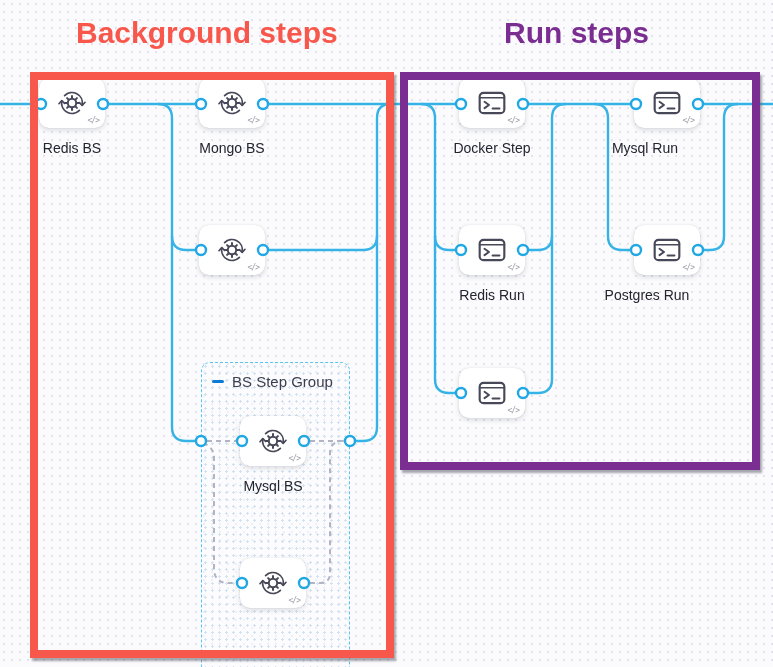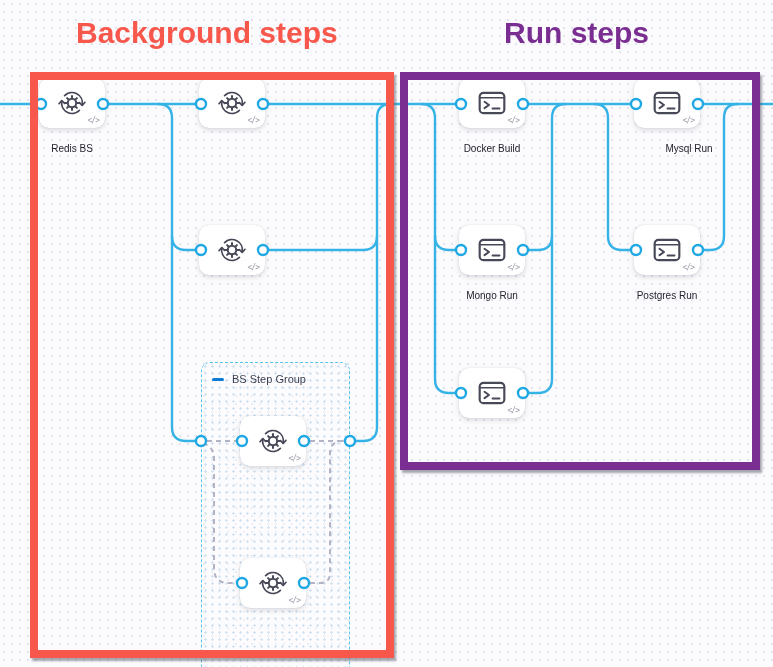--- a/index.html
+++ b/index.html
@@ -16,33 +16,33 @@
     position:absolute;width:66px;height:50px;background:#fff;border-radius:10px;
     box-shadow:0 2px 5px rgba(40,41,61,.16),0 0 1px rgba(40,41,61,.18);
     z-index:2;display:flex;align-items:center;justify-content:center;cursor:pointer;
   }
   .node-icon{width:30px;height:28px;display:block;}
   .code-glyph{
     position:absolute;right:6px;bottom:3px;font-size:8px;color:#9C9DA9;
     font-family:"DejaVu Sans Mono",monospace;letter-spacing:-1px;
   }
   .node-label{
-    position:absolute;z-index:2;width:140px;font-size:10px;color:#23242E;
+    position:absolute;z-index:2;width:140px;font-size:14px;color:#23242E;
     text-align:center;line-height:17px;
   }
   .group-box{
     position:absolute;left:201px;top:362px;width:149px;height:312px;
     border:1.5px dashed #55C5EF;border-radius:9px;z-index:0;box-sizing:border-box;
     background-color:rgba(252,253,255,.45);
     background-image:radial-gradient(circle,#D3E2F0 1px,rgba(0,0,0,0) 1.2px);
     background-size:7px 7px;
   }
   .group-header{position:absolute;left:212px;top:373px;display:flex;align-items:center;gap:8px;z-index:2;}
   .minus-bar{width:12px;height:3px;background:#0B7CD6;border-radius:2px;cursor:pointer;}
-  .group-label{font-size:11px;color:#3C3E4F;}
+  .group-label{font-size:15px;color:#3C3E4F;}
   .abox{
     position:absolute;border:8px solid;z-index:4;box-sizing:border-box;
     box-shadow:2px 3px 2px rgba(95,95,108,.55);pointer-events:none;
   }
   .abox.red{left:30px;top:72px;width:364px;height:586px;border-color:#F8574C;}
   .abox.purple{left:400px;top:72px;width:360px;height:398px;border-color:#7B2E92;}
   .title{position:absolute;z-index:5;font-weight:bold;font-size:30px;white-space:nowrap;}
   .title.bg-title{left:76px;top:16px;color:#F8574C;}
   .title.run-title{left:504px;top:16px;color:#7B2E92;}
   .conn{stroke:#35B3E7;stroke-width:2.4;fill:none;}
@@ -126,73 +126,75 @@
     <span class="code-glyph">&lt;/&gt;</span>
   </div>
   <div class="node-label" style="left:2px;top:140px">Redis BS</div>
 
   <div class="node" style="left:199px;top:78px">
     <svg class="node-icon">
         <use href="#icon-bg"></use>
       </svg>
     <span class="code-glyph">&lt;/&gt;</span>
   </div>
+  <div class="node-label" style="left:162px;top:140px">Mongo BS</div>
 
   <div class="node" style="left:199px;top:225px">
     <svg class="node-icon">
         <use href="#icon-bg"></use>
       </svg>
     <span class="code-glyph">&lt;/&gt;</span>
   </div>
 
   <div class="node" style="left:240px;top:416px">
     <svg class="node-icon">
         <use href="#icon-bg"></use>
       </svg>
     <span class="code-glyph">&lt;/&gt;</span>
   </div>
+  <div class="node-label" style="left:203px;top:478px">Mysql BS</div>
 
   <div class="node" style="left:240px;top:558px">
     <svg class="node-icon">
         <use href="#icon-bg"></use>
       </svg>
     <span class="code-glyph">&lt;/&gt;</span>
   </div>
 
   <div class="node" style="left:459px;top:78px">
     <svg class="node-icon">
         <use href="#icon-run"></use>
       </svg>
     <span class="code-glyph">&lt;/&gt;</span>
   </div>
-  <div class="node-label" style="left:422px;top:140px">Docker Build</div>
+  <div class="node-label" style="left:422px;top:140px">Docker Step</div>
 
   <div class="node" style="left:634px;top:78px">
     <svg class="node-icon">
         <use href="#icon-run"></use>
       </svg>
     <span class="code-glyph">&lt;/&gt;</span>
   </div>
-  <div class="node-label" style="left:619px;top:140px">Mysql Run</div>
+  <div class="node-label" style="left:575px;top:140px">Mysql Run</div>
 
   <div class="node" style="left:459px;top:225px">
     <svg class="node-icon">
         <use href="#icon-run"></use>
       </svg>
     <span class="code-glyph">&lt;/&gt;</span>
   </div>
-  <div class="node-label" style="left:422px;top:287px">Mongo Run</div>
+  <div class="node-label" style="left:422px;top:287px">Redis Run</div>
 
   <div class="node" style="left:634px;top:225px">
     <svg class="node-icon">
         <use href="#icon-run"></use>
       </svg>
     <span class="code-glyph">&lt;/&gt;</span>
   </div>
-  <div class="node-label" style="left:597px;top:287px">Postgres Run</div>
+  <div class="node-label" style="left:577px;top:287px">Postgres Run</div>
 
   <div class="node" style="left:459px;top:368px">
     <svg class="node-icon">
         <use href="#icon-run"></use>
       </svg>
     <span class="code-glyph">&lt;/&gt;</span>
   </div>
 
   <svg class="svg-layer ports" width="773" height="667" viewBox="0 0 773 667">
     <circle class="port" cx="41" cy="104" r="5"></circle>

